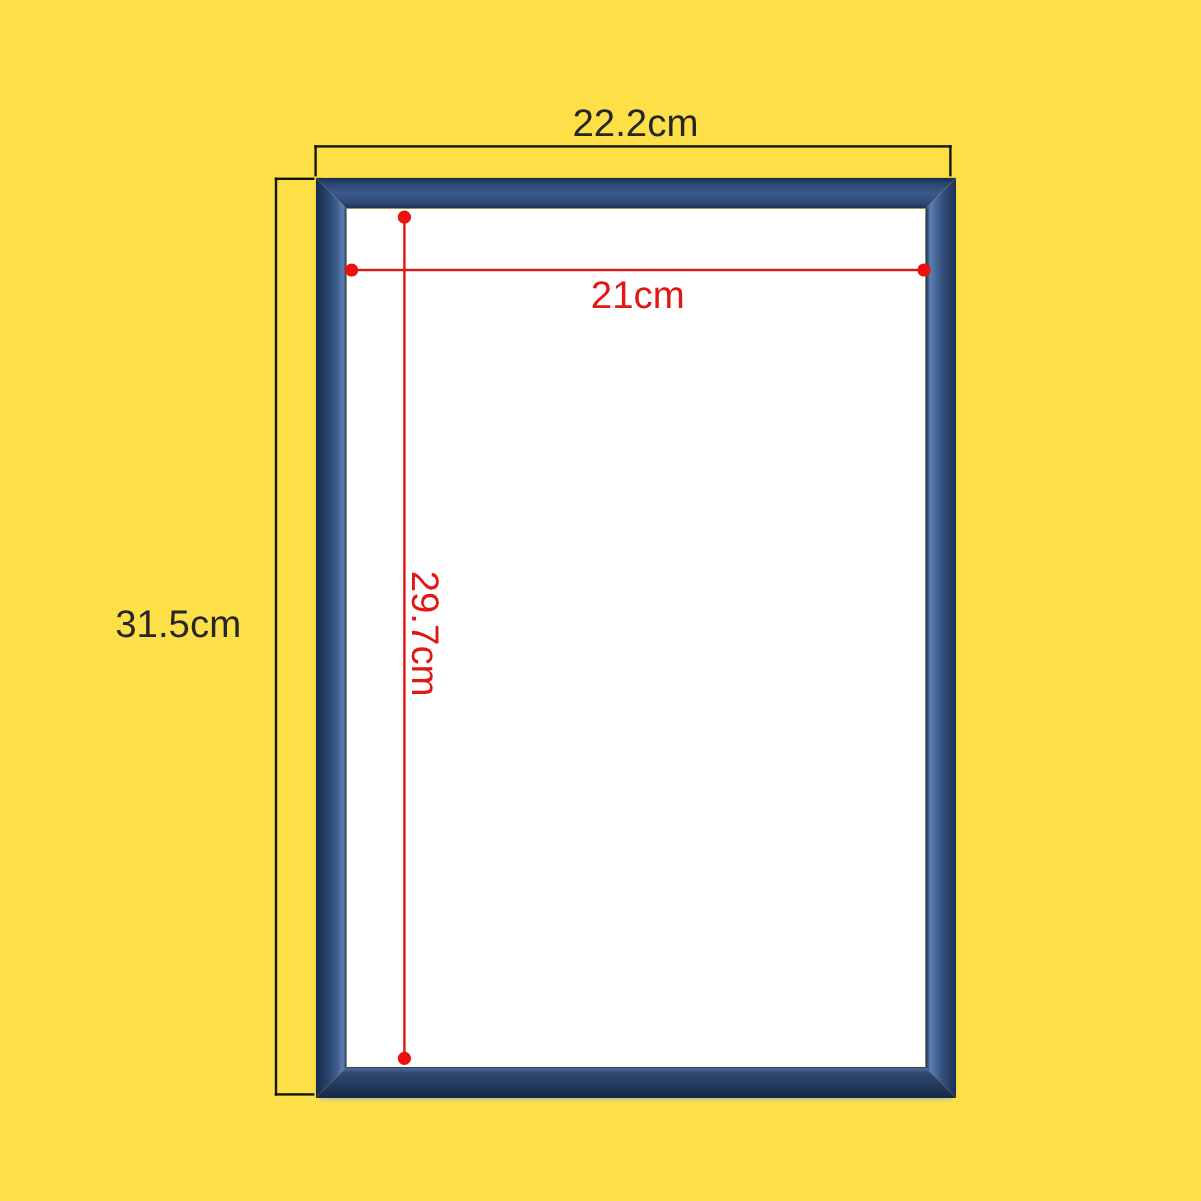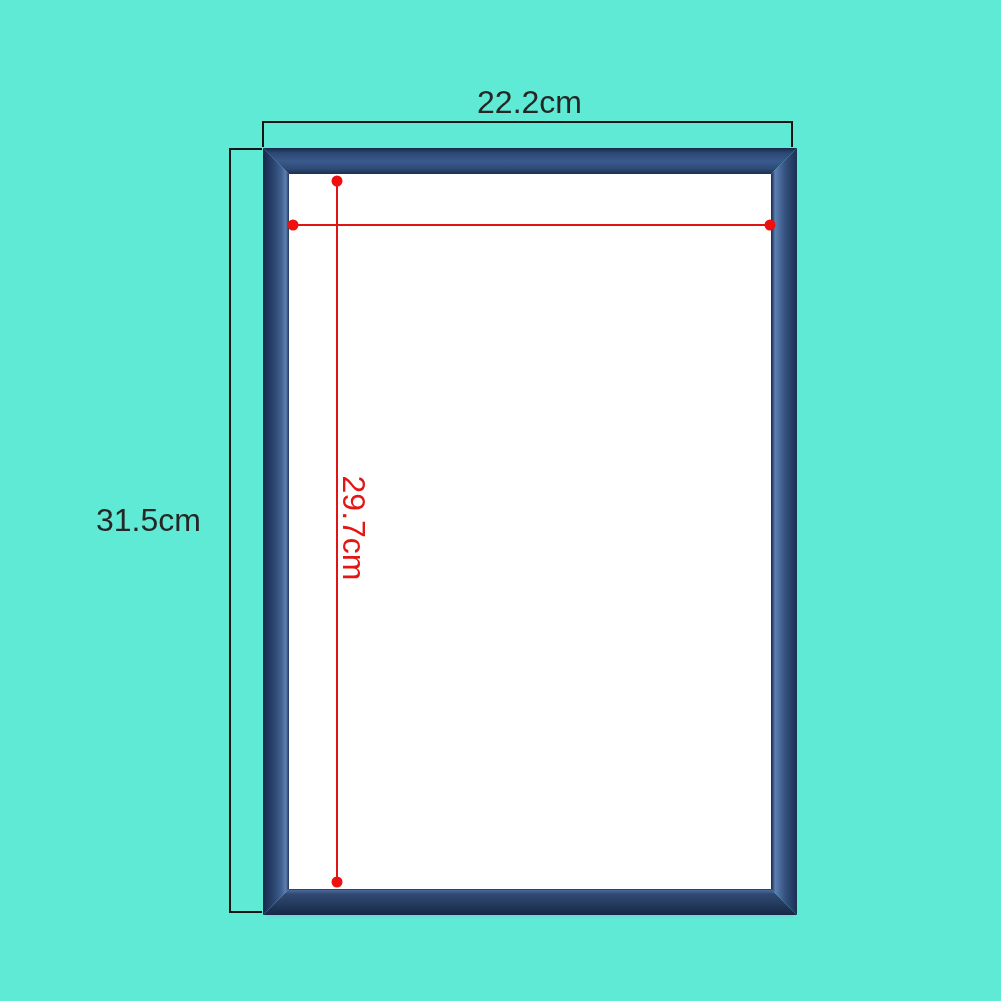--- a/index.html
+++ b/index.html
@@ -5,21 +5,21 @@
   html, body {
     margin: 0;
     padding: 0;
     background: #ffffff;
     font-family: "Liberation Sans", sans-serif;
   }
   #canvas {
     position: relative;
     width: 1001px;
     height: 1001px;
-    background: #5eead4;
+    background: #fde047;
     overflow: hidden;
   }
 
   
   .dim-label {
     position: absolute;
     color: #262626;
     font-size: 32px;
     line-height: 1;
     letter-spacing: 0px;
@@ -171,19 +171,20 @@
     <div class="frame-bar top"></div>
     <div class="frame-bar bottom"></div>
     <div class="frame-bar left"></div>
     <div class="frame-bar right"></div>
     <div class="frame-reflection"></div>
   </div>
 
   <div class="red-line-h"></div>
   <div class="red-dot dot-h-left"></div>
   <div class="red-dot dot-h-right"></div>
+  <div class="dim-label-red label-inner-width">21cm</div>
 
   <div class="red-line-v"></div>
   <div class="red-dot dot-v-top"></div>
   <div class="red-dot dot-v-bottom"></div>
   <div class="dim-label-red label-inner-height">29.7cm</div>
 
 </div>
 
 </body></html>

